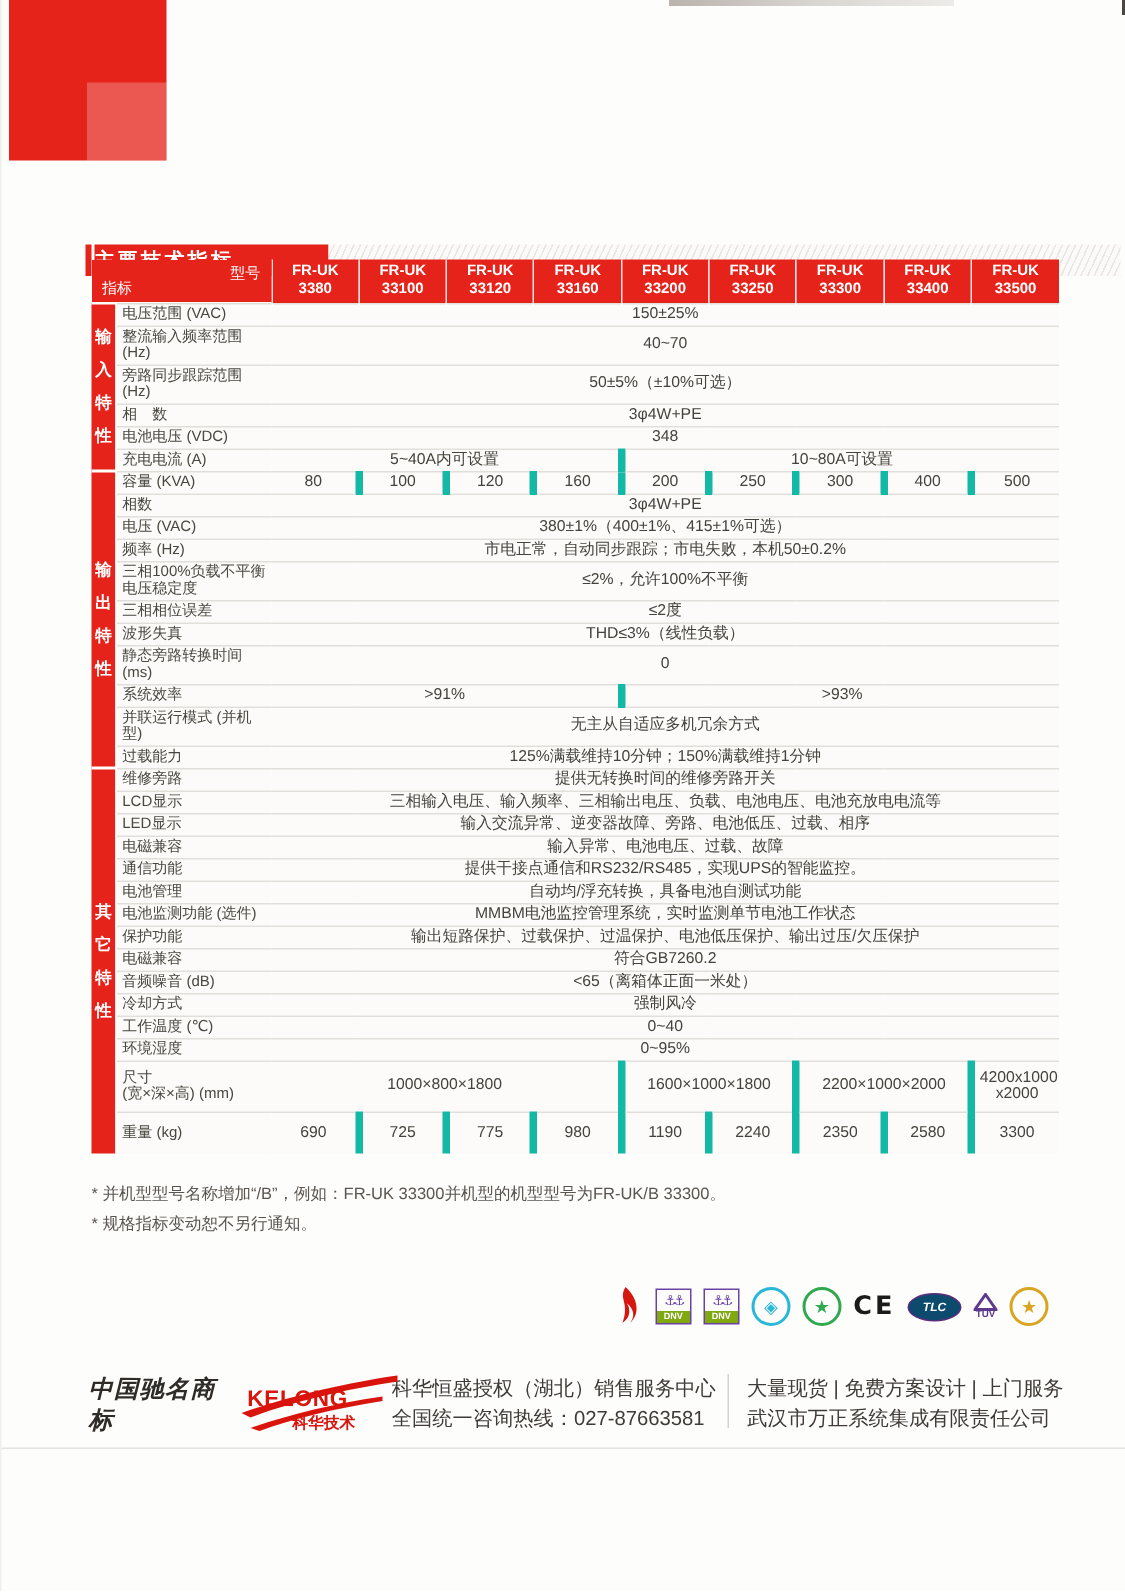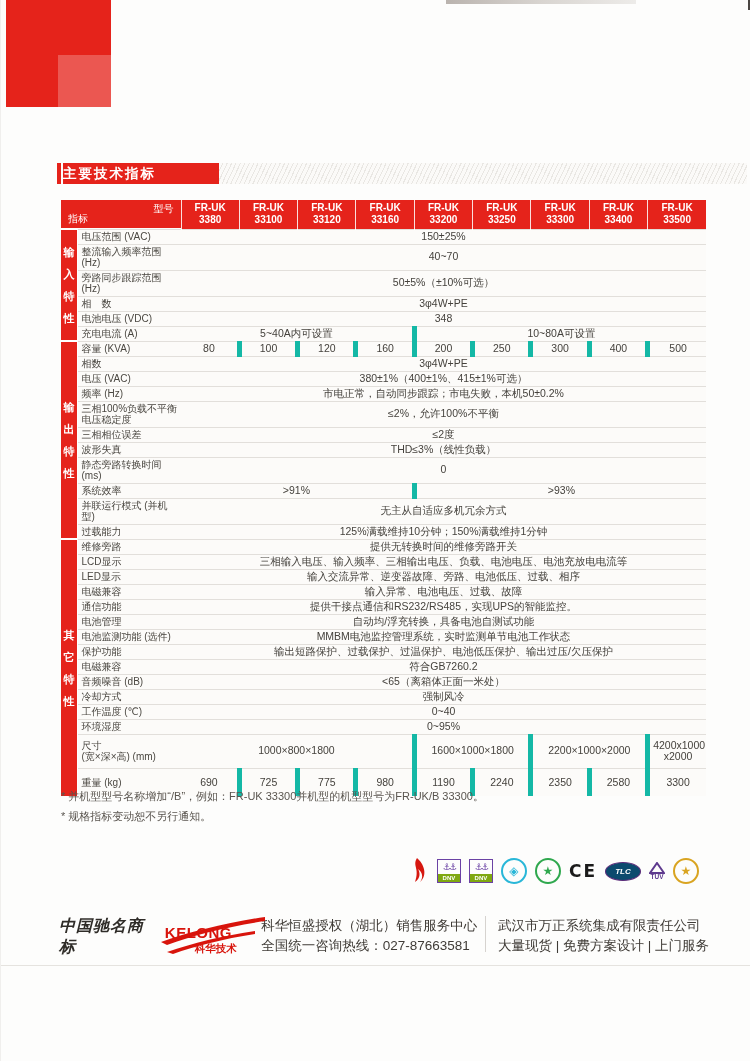--- a/index.html
+++ b/index.html
@@ -16,21 +16,21 @@
   .top-artifact{position:absolute;left:445px;top:0;width:190px;height:4px;
                 background:linear-gradient(to right,#a9a19b,#cfcac5,#e9e7e4);opacity:.8;}
   .corner-mark{position:absolute;right:0;top:0;width:3px;height:10px;background:#4a4642;}
   
   .section-bar{position:absolute;left:56px;top:163px;width:690px;height:21px;display:flex;align-items:stretch;}
   .section-tick{width:4px;background:#e5231b;margin-right:2px;}
   .section-title{width:156px;background:#e5231b;color:#fff;font-size:13.5px;font-weight:bold;
                  text-align:left;line-height:21px;letter-spacing:2px;}
   .section-stripes{flex:1;background:repeating-linear-gradient(115deg,#fbfaf8 0 3px,#e9e7e3 3px 4px);}
   
-  .spec-table{position:absolute;left:60px;top:200px;width:645px;border-collapse:collapse;table-layout:fixed;}
+  .spec-table{position:absolute;left:60px;top:173px;width:645px;border-collapse:collapse;table-layout:fixed;}
   .spec-table th,.spec-table td{padding:1px 3px;font-weight:normal;}
   .spec-table thead th{background:#e5231b;color:#fff;height:26px;}
   th.mh{border-left:1px solid rgba(255,255,255,.85);}
   th.mh div{font-size:10px;font-weight:bold;line-height:12px;text-align:center;}
   th.corner{position:relative;background-color:#e5231b;
             background-image:linear-gradient(to bottom right,transparent 49.4%,#fff 49.4%,#fff 50.6%,transparent 50.6%);}
   .c-top{position:absolute;top:2px;right:7px;font-size:10px;color:#fff;}
   .c-bot{position:absolute;bottom:2px;left:7px;font-size:10px;color:#fff;}
   tbody td{border-top:1px solid #e2dfdb;font-size:10.5px;background:#fcfbf9;}
   td.cat{background:#e5231b;border-top:2px solid #fff;border-right:1px solid #fff;padding:0;}
@@ -363,19 +363,19 @@
       </svg>
       <span class="kelong-text">KELONG</span>
       <span class="kelong-sub">科华技术</span>
     </div>
     <div class="f-col center">
       <div>科华恒盛授权（湖北）销售服务中心</div>
       <div>全国统一咨询热线：027-87663581</div>
     </div>
     <div class="f-divider"></div>
     <div class="f-col">
+      <div>大量现货 | 免费方案设计 | 上门服务</div>
       <div>武汉市万正系统集成有限责任公司</div>
-      <div>大量现货 | 免费方案设计 | 上门服务</div>
     </div>
   </div>
 
   <div class="hr-bottom"></div>
 </div>
 
 </body></html>

